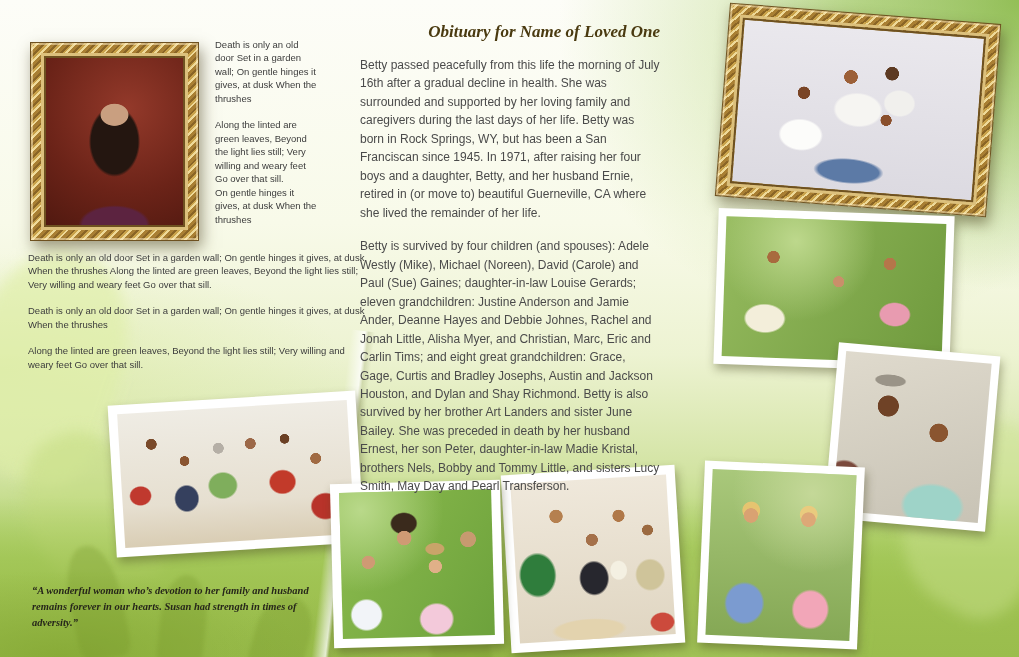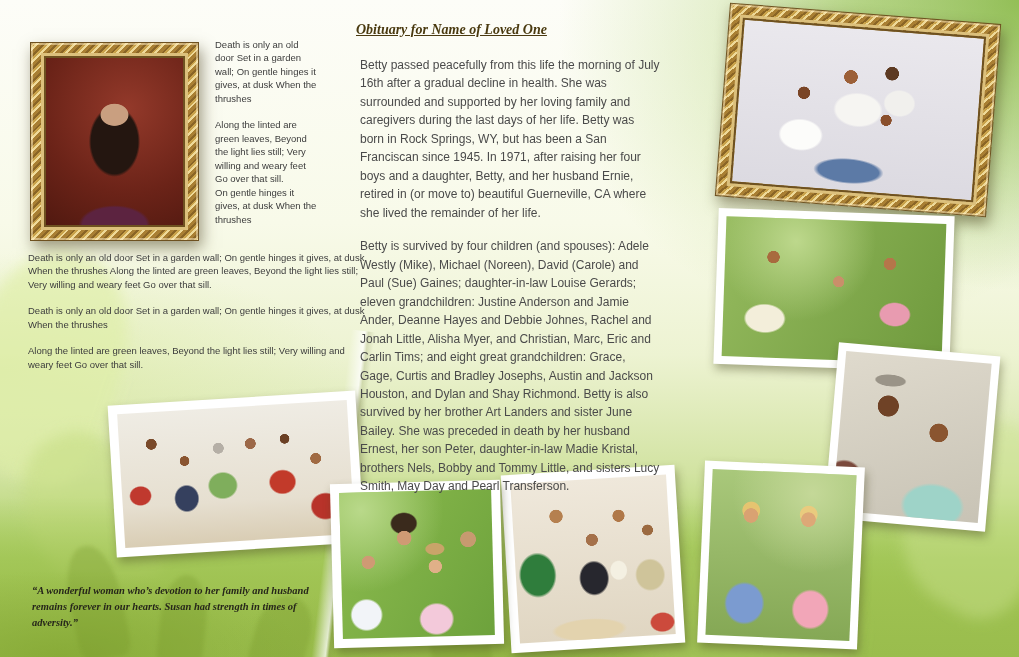--- a/index.html
+++ b/index.html
@@ -32,22 +32,22 @@
     background:linear-gradient(90deg,transparent 0%,rgba(255,255,255,.75) 46%,rgba(130,140,80,.22) 58%,transparent 80%);}
 
   
   .side-poem{position:absolute;left:215px;top:38px;width:102px;font-size:9.5px;line-height:1.42;color:#3c3c3c;}
   .side-poem p{margin:0 0 13px 0;white-space:pre-line;}
   .left-paras{position:absolute;left:28px;top:251px;width:342px;font-size:9.5px;line-height:1.42;color:#3c3c3c;}
   .left-paras p{margin:0 0 13px 0;}
   .quote{position:absolute;left:32px;top:583px;width:296px;
     font-family:"Liberation Serif",serif;font-style:italic;font-weight:bold;
     font-size:10.5px;line-height:1.5;color:#26261a;}
-  .obit-title{position:absolute;left:356px;top:22px;width:304px;text-align:left;
-    font-family:"Liberation Serif",serif;font-style:italic;font-weight:bold;font-size:14px;color:#4a3a10;text-decoration:underline;}
+  .obit-title{position:absolute;left:356px;top:22px;width:304px;text-align:right;
+    font-family:"Liberation Serif",serif;font-style:italic;font-weight:bold;font-size:17px;color:#4a3a10;}
   .obit-body{position:absolute;left:360px;top:56px;width:301px;font-size:12px;line-height:1.54;color:#4a4a4a;}
   .obit-body p{margin:0 0 15px 0;}
   .tribute{position:absolute;left:477px;top:416px;width:200px;text-align:center;
     font-family:"Liberation Serif",serif;font-style:italic;font-weight:bold;
     font-size:15px;line-height:1.35;color:#5c2e13;}
 
   
   .card{position:absolute;background:#fff;box-shadow:2px 5px 10px rgba(70,70,30,.42);}
   .card .ph{width:100%;height:100%;}
   .gold{position:absolute;padding:13px;

